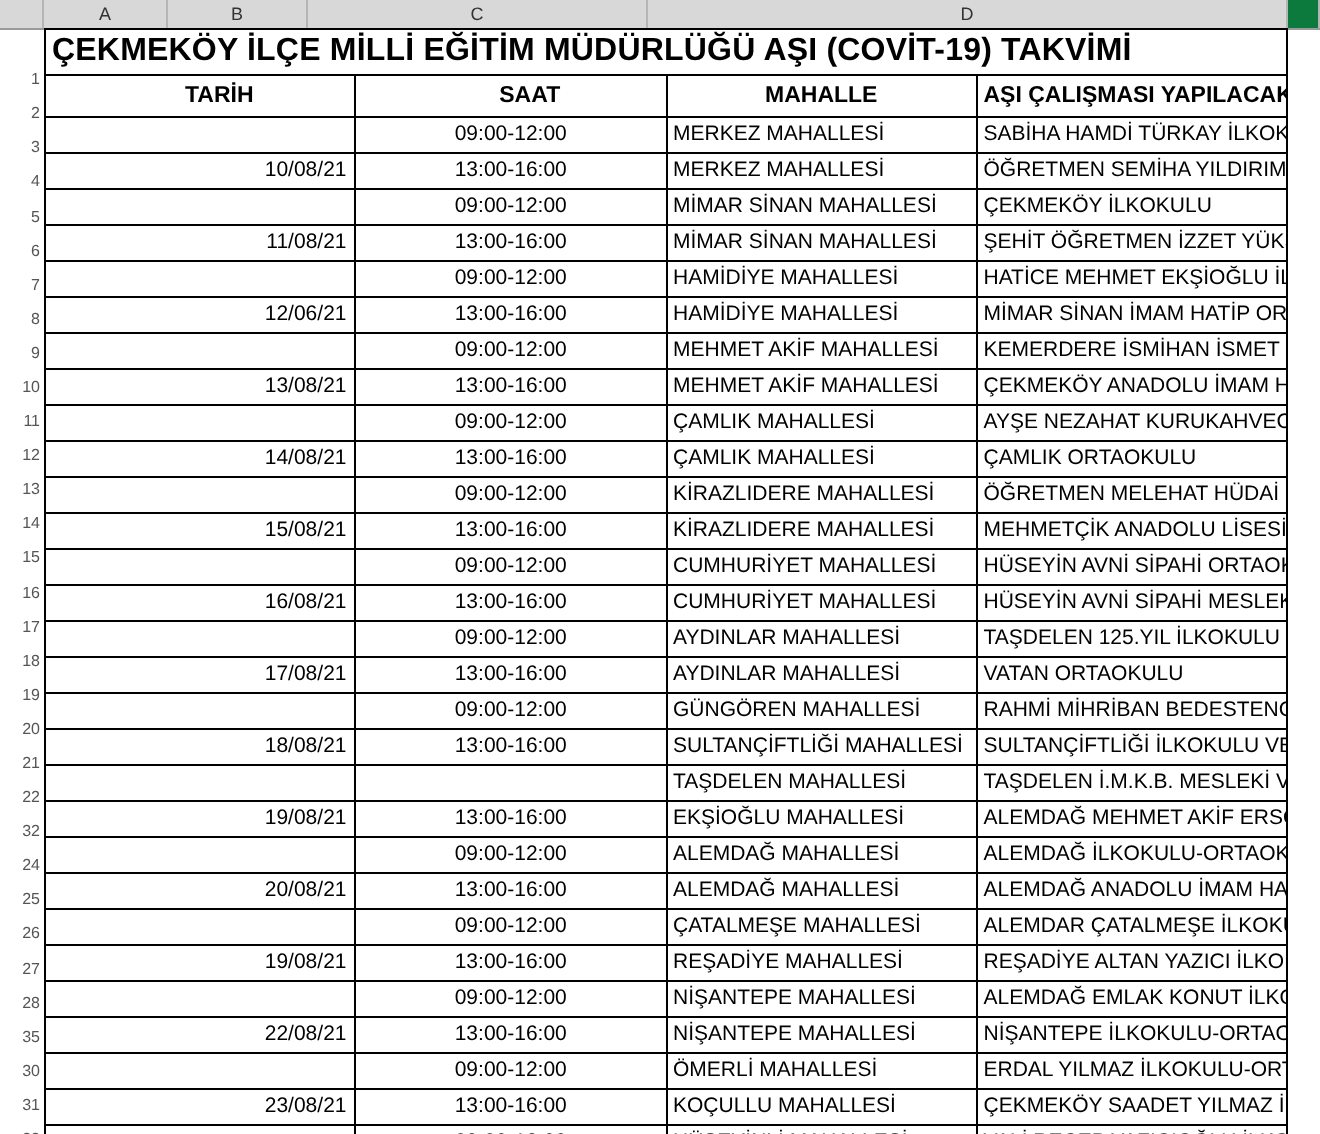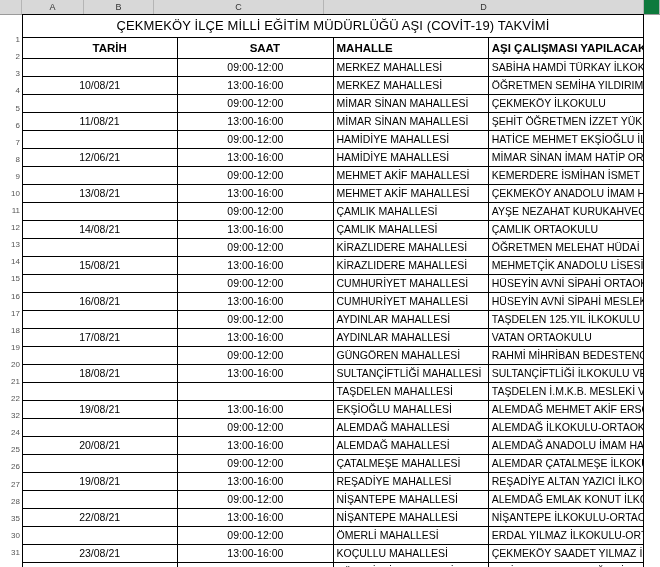--- a/index.html
+++ b/index.html
@@ -52,38 +52,37 @@
     padding:0 3px;
     height:17px;
     font-size:10.5px;
     line-height:17px;
     white-space:nowrap;
     overflow:hidden;
     box-sizing:border-box;
     background:#fff;
   }
   .title-cell{
-    font-weight:normal;
-    text-align:center;
-    font-size:13px;
+    font-weight:bold;
+    font-size:16px;
     height:22px;line-height:22px;
     letter-spacing:.1px;
   }
   .hdr{
     font-weight:bold;
     font-size:11.5px;
     height:20px;line-height:20px;
   }
   .c-date{width:62px;text-align:center;}
   .c-time{width:70px;text-align:center;}
   .c-mah{width:170px;}
   .c-school{width:320px;}
   .hdr.c-date,.hdr.c-time{text-align:center;padding-left:22px;}
-  .hdr.c-mah,.hdr.c-school{text-align:left;}
-  .date-cell{padding-right:4px;}
+  .hdr.c-mah,.hdr.c-school{text-align:center;}
+  .date-cell{text-align:right;padding-right:4px;}
 </style>
 </head>
 <body>
 
 <div class="sheet">
 
   <div class="colhead">
     <div class="ch-corner"></div>
     <div class="ch-a">A</div>
     <div class="ch-b">B</div>

